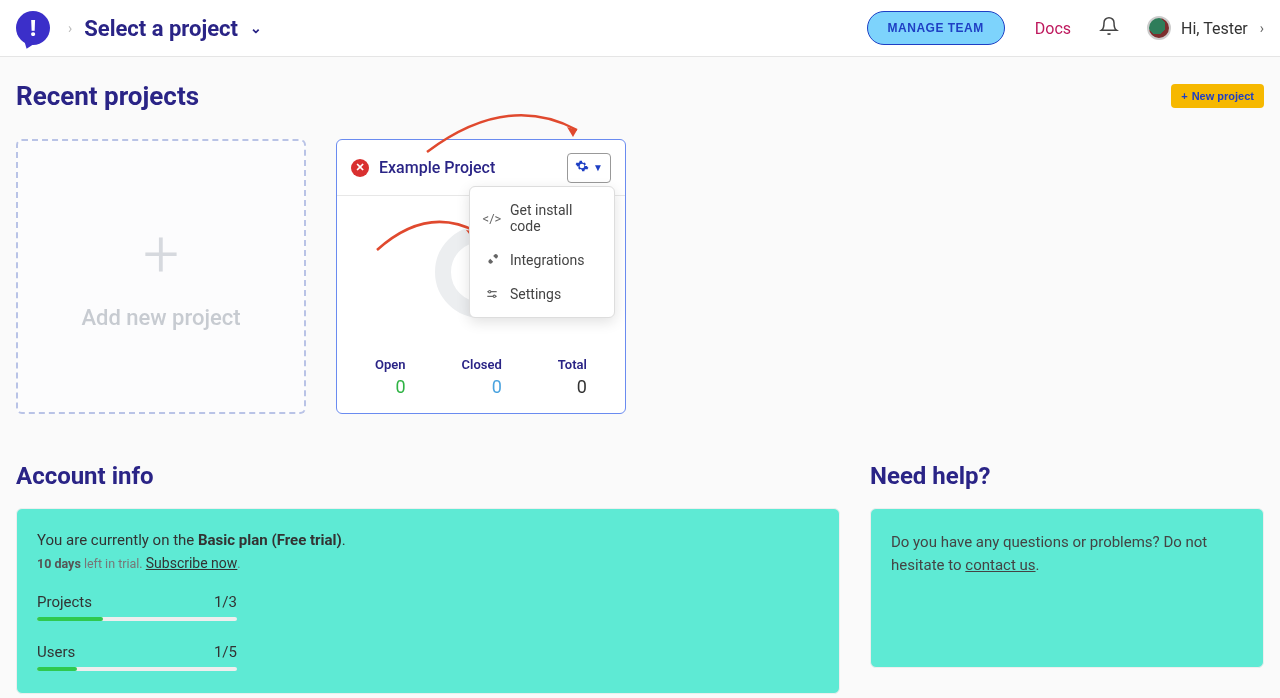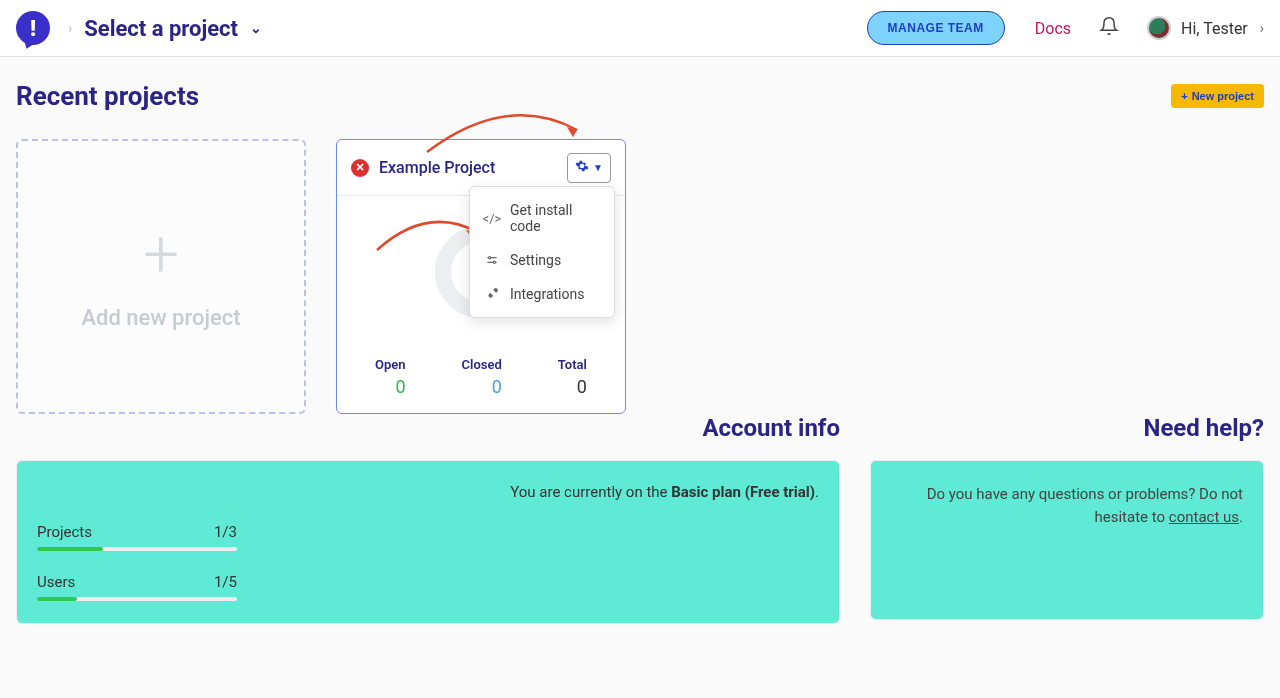--- a/index.html
+++ b/index.html
@@ -165,21 +165,21 @@
     padding: 9px 14px;
     font-size: 14px; color: #444;
     cursor: pointer;
   }
   .dd-icon { width: 16px; color: #666; font-size: 13px; display:flex; align-items:center; justify-content:center; }
 
   
   .arrow-svg { position: absolute; pointer-events: none; }
 
   
-  .bottom { display: flex; gap: 30px; padding: 0 0px; text-align: right; }
+  .bottom { display: flex; gap: 30px; margin-top: 48px; padding: 0 0px; }
   .account-title, .help-title {
     color: #2a2486; font-size: 24px; font-weight: 700; margin-bottom: 18px;
   }
   .account-col { width: 824px; }
   .help-col { flex: 1; }
   .panel {
     background: #5eead4; border: 1px solid #eee; border-radius: 6px;
     padding: 22px 20px;
   }
   .plan-line { font-size: 15px; color: #333; }
@@ -260,36 +260,36 @@
         </div>
       </div>
 
       <div class="dropdown">
         <div class="dd-item">
           <span class="dd-icon">&lt;/&gt;</span>
           <span>Get install code</span>
         </div>
         <div class="dd-item">
           <span class="dd-icon">
+            <svg width="14" height="14" viewBox="0 0 24 24" fill="#666">
+                <path d="M7 17l-4 4M16 3l-2 2 5 5 2-2a3.5 3.5 0 0 0-5-5zM9 10l-2 2a3.5 3.5 0 0 0 5 5l2-2z"></path>
+              </svg>
+          </span>
+          <span>Integrations</span>
+        </div>
+        <div class="dd-item">
+          <span class="dd-icon">
             <svg width="14" height="14" viewBox="0 0 24 24" fill="none" stroke="#666" stroke-width="2">
                 <circle cx="8" cy="8" r="2"></circle>
                 <circle cx="16" cy="16" r="2"></circle>
                 <path d="M10 8h10M4 8h2M18 16h2M4 16h10"></path>
               </svg>
           </span>
           <span>Settings</span>
         </div>
-        <div class="dd-item">
-          <span class="dd-icon">
-            <svg width="14" height="14" viewBox="0 0 24 24" fill="#666">
-                <path d="M7 17l-4 4M16 3l-2 2 5 5 2-2a3.5 3.5 0 0 0-5-5zM9 10l-2 2a3.5 3.5 0 0 0 5 5l2-2z"></path>
-              </svg>
-          </span>
-          <span>Integrations</span>
-        </div>
       </div>
 
       <div class="donut"></div>
       <div class="stats">
         <div class="stat">
           <div class="lbl">Open</div>
           <div class="val open">0</div>
         </div>
         <div class="stat">
           <div class="lbl">Closed</div>
@@ -302,20 +302,23 @@
       </div>
     </div>
   </div>
 
   <div class="bottom">
     <div class="account-col">
       <div class="account-title">Account info</div>
       <div class="panel">
         <div class="plan-line">
           <span>You are currently on the </span><span class="bold">Basic plan (Free trial)</span><span>.</span>
+        </div>
+        <div class="trial-line">
+          <span class="bold">10 days</span><span> left in trial. </span><span class="sub">Subscribe now</span><span>.</span>
         </div>
         <div class="quota quota-block">
           <div class="quota-row">
             <span>Projects</span>
             <span>1/3</span>
           </div>
           <div class="bar">
               <div class="fill" id="pb1" style="width: 33%;"></div>
             </div>
         </div>

